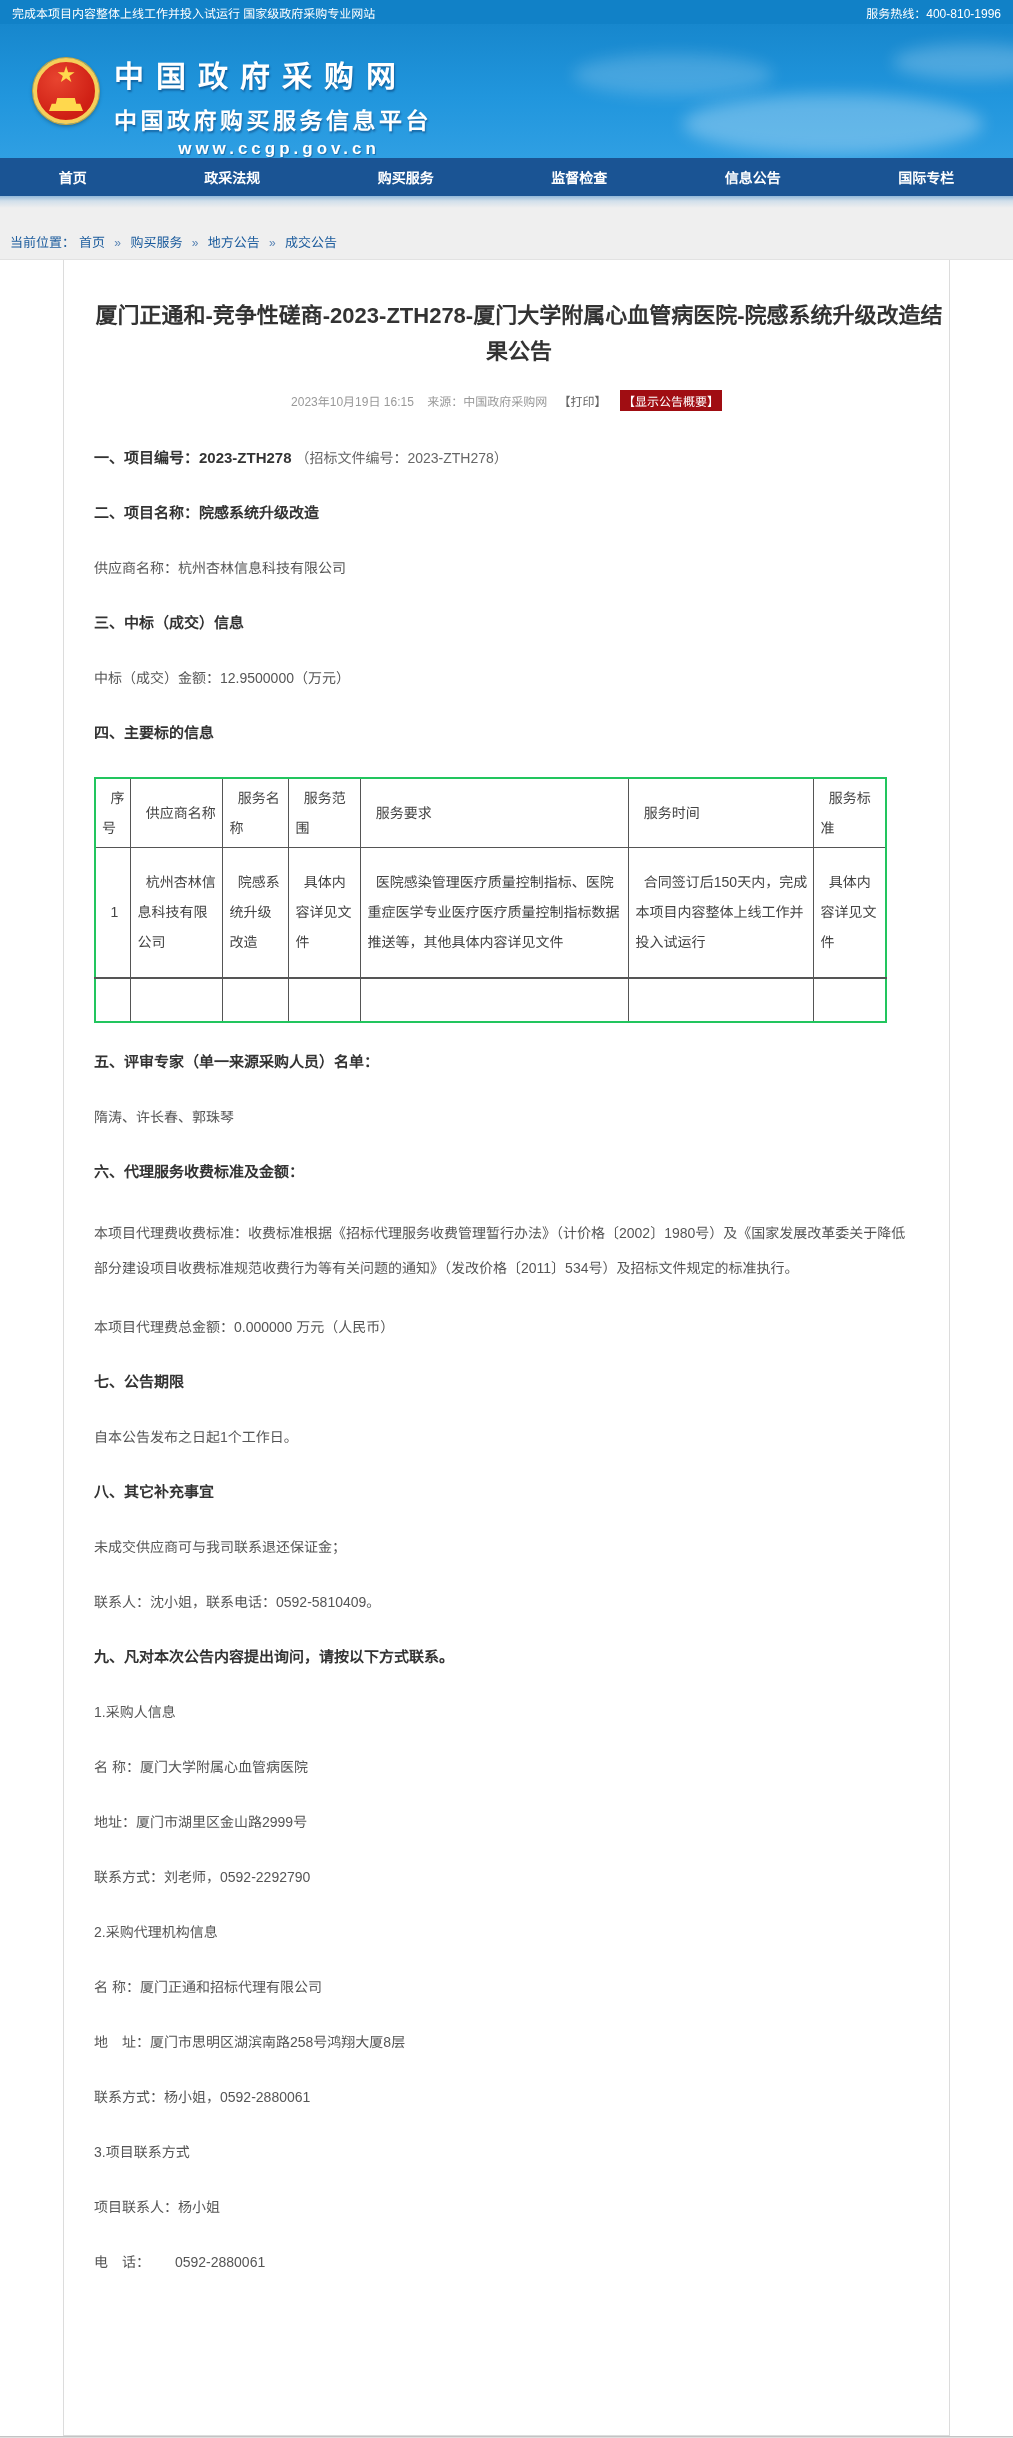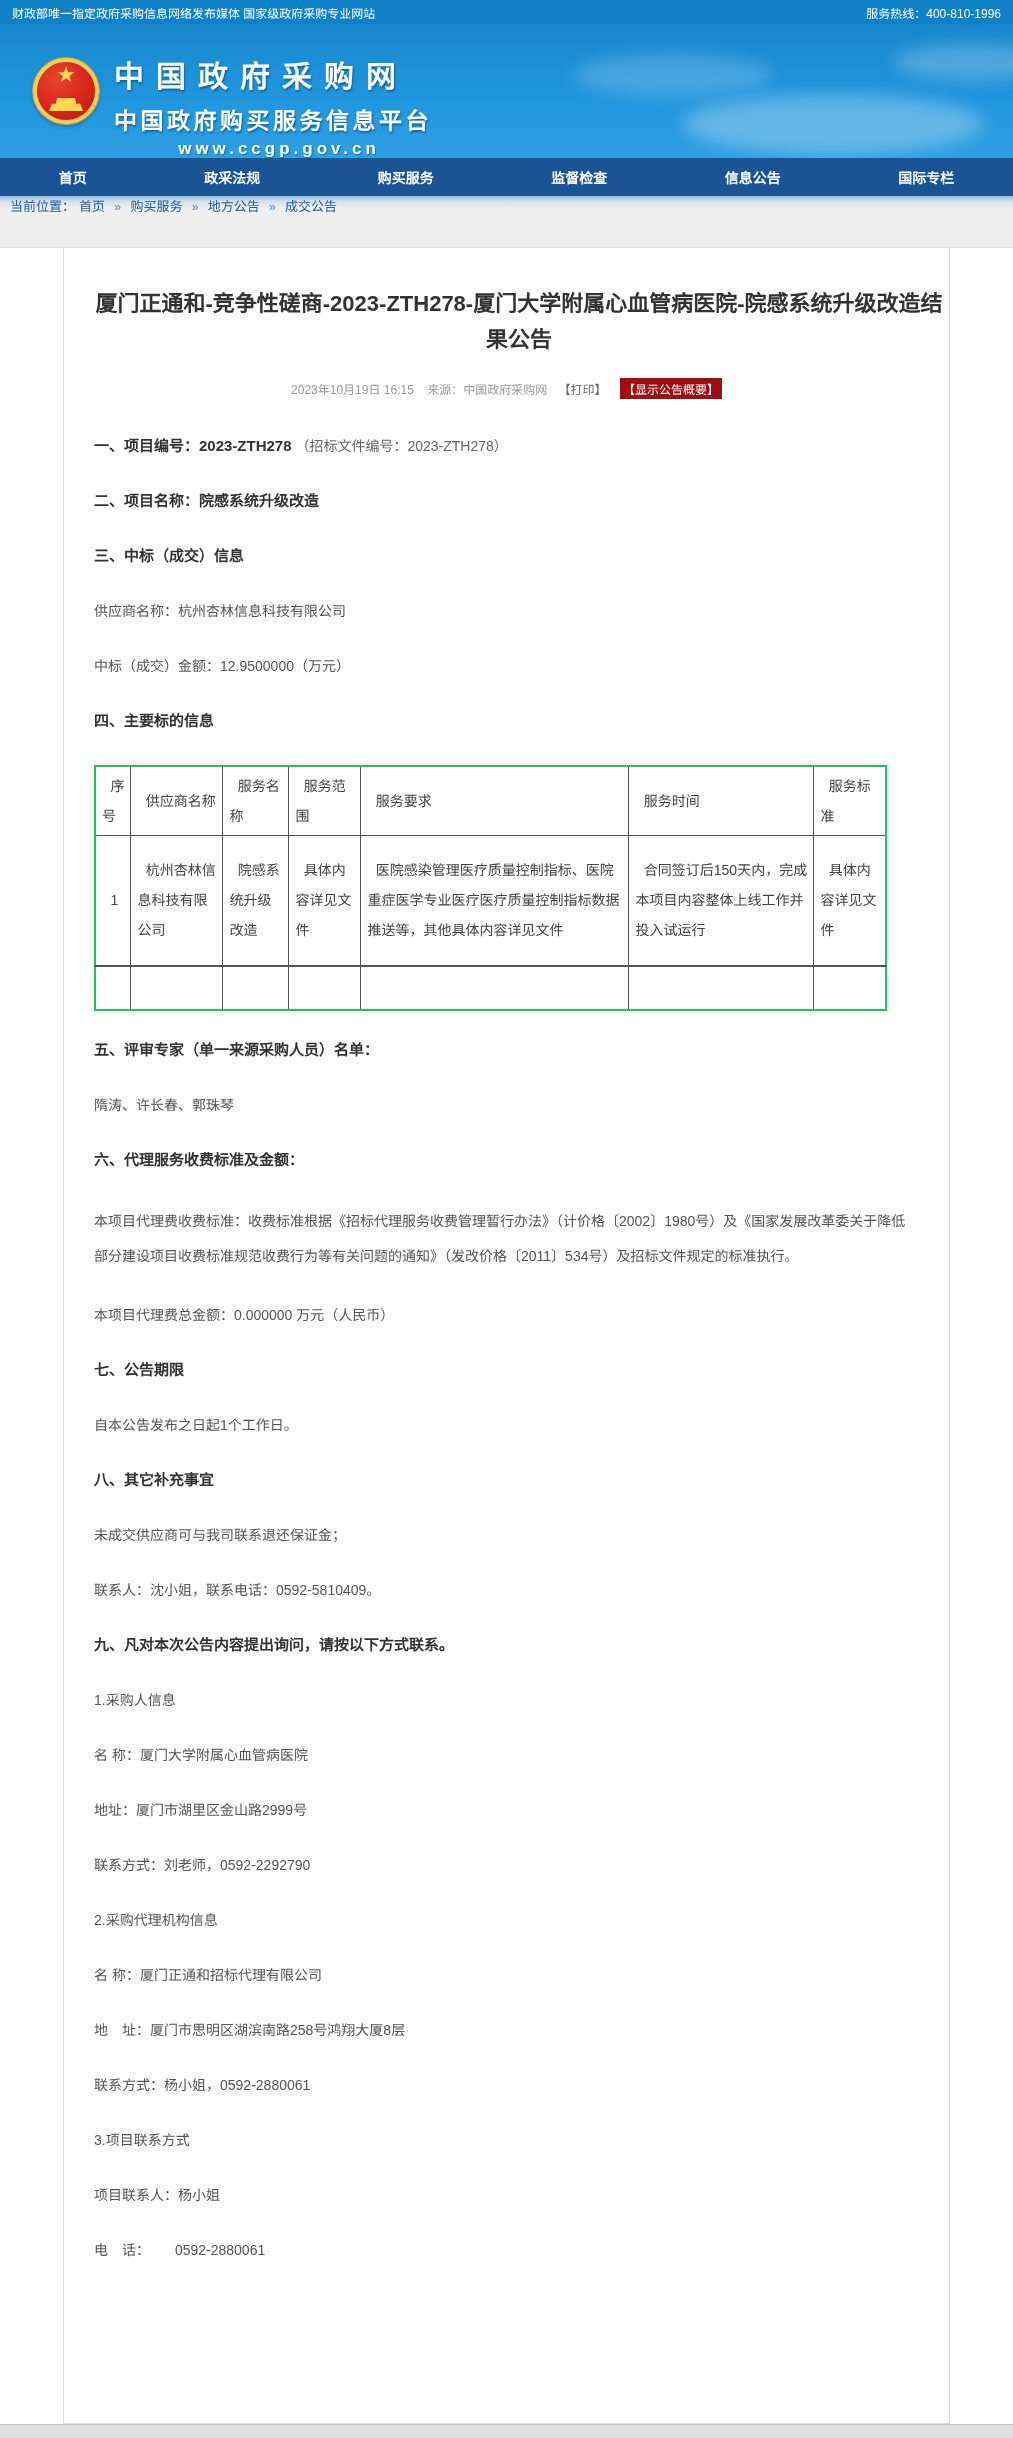--- a/index.html
+++ b/index.html
@@ -29,23 +29,23 @@
   .site-name { font-size:30px; font-weight:bold; letter-spacing:12px; text-shadow:1px 2px 2px rgba(0,40,90,.45); white-space:nowrap; }
   .site-sub  { font-size:23px; font-weight:bold; letter-spacing:3.5px; margin-top:6px; text-shadow:1px 2px 2px rgba(0,40,90,.45); }
   .site-url  { font-size:17px; font-weight:bold; letter-spacing:4px; margin-top:3px; text-align:center; width:330px; text-shadow:1px 1px 1px rgba(0,40,90,.4); }
 
   
   .nav { height:38px; background:#1a5494; display:flex; align-items:stretch; justify-content:space-around; }
   .nav-item { color:#fff; font-size:14px; font-weight:bold; display:flex; align-items:center;
               padding:0 34px; cursor:pointer; }
 
   
-  .crumbbar { height:52px; background:#efefef; border-bottom:1px solid #e2e2e2;
+  .crumbbar { height:64px; background:#efefef; border-bottom:1px solid #e2e2e2;
               background-image:linear-gradient(180deg, rgba(70,140,200,.55) 0, rgba(120,175,220,.25) 5px, rgba(239,239,239,0) 12px);
-              display:flex; padding:0 18px 8px 10px;
+              display:flex; align-items:flex-end; padding:0 18px 8px 10px;
               font-size:13px; color:#1c5c9d; }
   .crumbbar a { color:#1c5c9d; text-decoration:none; margin:0 4px; cursor:pointer; }
   .crumb-sep { color:#5a85b5; margin:0 2px; font-size:12px; }
 
   
   .content-outer { background:#fff; }
   .content { width:887px; min-height:2176px; margin:0 auto; background:#fff;
              border-left:1px solid #dcdcdc; border-right:1px solid #dcdcdc; border-bottom:1px solid #dcdcdc;
              padding:38px 30px 30px; }
   h1.doc-title { width:850px; margin:0 auto 20px; text-align:center;
@@ -73,21 +73,21 @@
 
   
   .footer-strip { height:14px; background:#e0e0e0; border-top:1px solid #c3c3c3; }
 </style>
 </head>
 <body>
 
 <div class="page">
 
   <div class="topbar">
-    <span>财政部唯一指定政府采购信息网络发布媒体 国家级政府采购专业网站</span>
+    <span>完成本项目内容整体上线工作并投入试运行 国家级政府采购专业网站</span>
     <span>
       <span>服务热线：</span><span>400-810-1996</span>
     </span>
   </div>
 
   <div class="banner">
     <div class="cloud c1"></div>
     <div class="cloud c2"></div>
     <div class="cloud c3"></div>
     <div class="emblem">
@@ -120,22 +120,22 @@
       <h1 class="doc-title">厦门正通和-竞争性磋商-2023-ZTH278-厦门大学附属心血管病医院-院感系统升级改造结果公告</h1>
       <div class="meta">
         <span>2023年10月19日 16:15</span><span class="sep"></span>
         <span>来源：</span><span>中国政府采购网</span>
         <span class="print-link">【打印】</span>
         <span class="summary-badge">【显示公告概要】</span>
       </div>
       <div class="blocks">
           <div class="blk h">一、项目编号：2023-ZTH278<span class="suffix"> （招标文件编号：2023-ZTH278）</span></div>
           <div class="blk h">二、项目名称：院感系统升级改造</div>
+          <div class="blk ">供应商名称：杭州杏林信息科技有限公司</div>
           <div class="blk h">三、中标（成交）信息</div>
-          <div class="blk ">供应商名称：杭州杏林信息科技有限公司</div>
           <div class="blk ">中标（成交）金额：12.9500000（万元）</div>
           <div class="blk h">四、主要标的信息</div>
           <table class="dtable">
             <colgroup>
               <col style="width: 26px;">
               <col style="width: 92px;">
               <col style="width: 66px;">
               <col style="width: 72px;">
               <col style="width: 268px;">
               <col style="width: 185px;">

